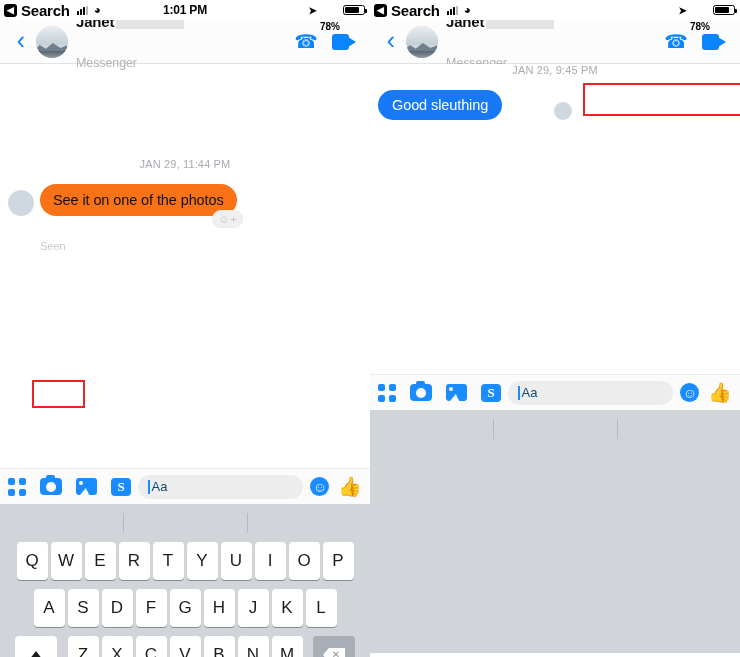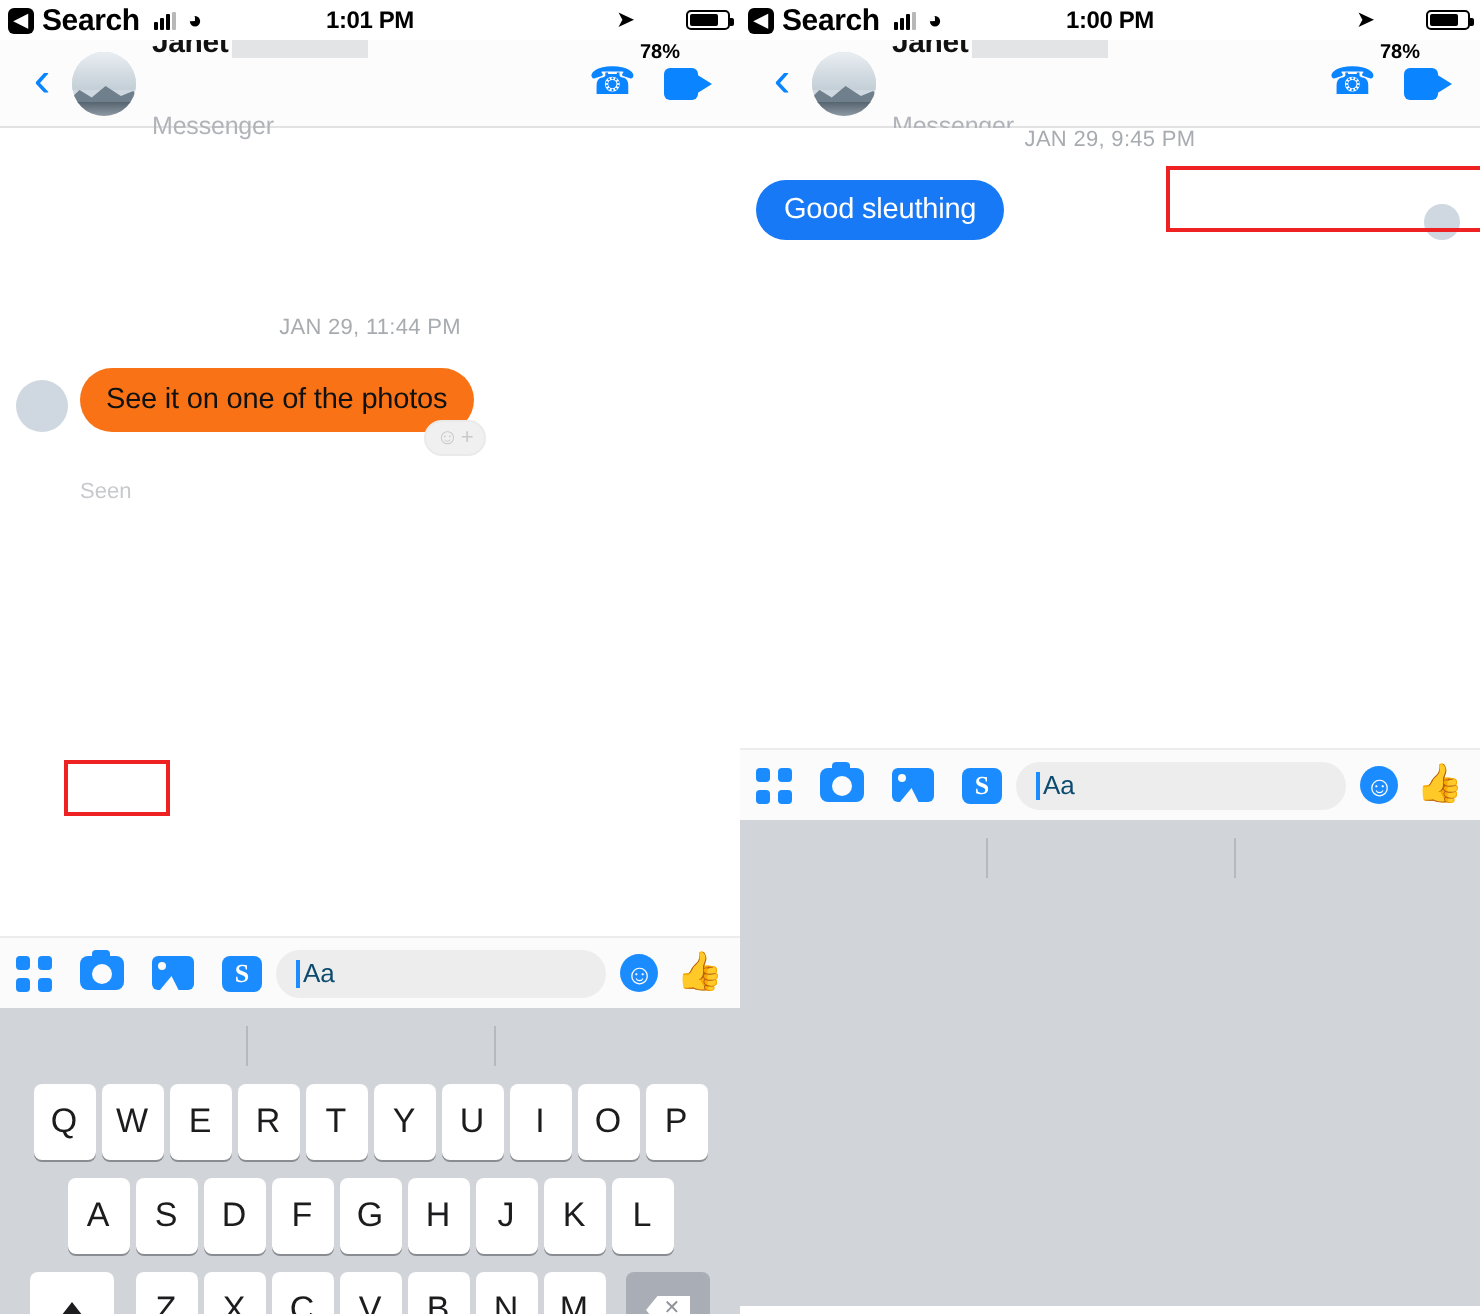--- a/index.html
+++ b/index.html
@@ -111,21 +111,21 @@
     border-left: 8px solid #0a84ff;
   }
 
   
   .convo { position: relative; width: 100%; height: 310px; background: #fff; padding: 0 8px; }
   .daystamp {
     text-align: center; font-size: 11px; color: #a8abb0;
     letter-spacing: .15px; font-weight: 500;
   }
   .row { display: flex; align-items: flex-end; }
-  .row.out { justify-content: space-between; gap: 48px; }
+  .row.out { justify-content: flex-start; gap: 48px; }
   .sm-avatar { width: 26px; height: 26px; border-radius: 50%; overflow: hidden; position: relative; flex: 0 0 26px; background: #cfd8e0; }
   .bubble-in {
     background: #f97316; color: #111;
     border-radius: 17px; padding: 8px 13px;
     font-size: 14.5px; letter-spacing: -.1px;
     margin-left: 6px; position: relative;
   }
   .bubble-out {
     background: #1779f5; color: #fff;
     border-radius: 17px; padding: 7px 14px;
@@ -362,21 +362,20 @@
         <div class="sb-backbox">◀</div>
         <span class="sb-search">Search</span>
         <span class="sb-signal">
             <i></i>
             <i></i>
             <i></i>
             <i></i>
           </span>
         <span class="sb-wifi">◕</span>
       </div>
-      <div class="sb-center">1:00 PM</div>
       <div class="sb-right">
         <span class="sb-loc">➤</span>
         <span class="sb-batt-pct">78%</span>
         <span class="sb-batt">
             <span class="sb-batt-fill"></span>
           </span>
       </div>
     </div>
 
     <div class="navbar">

